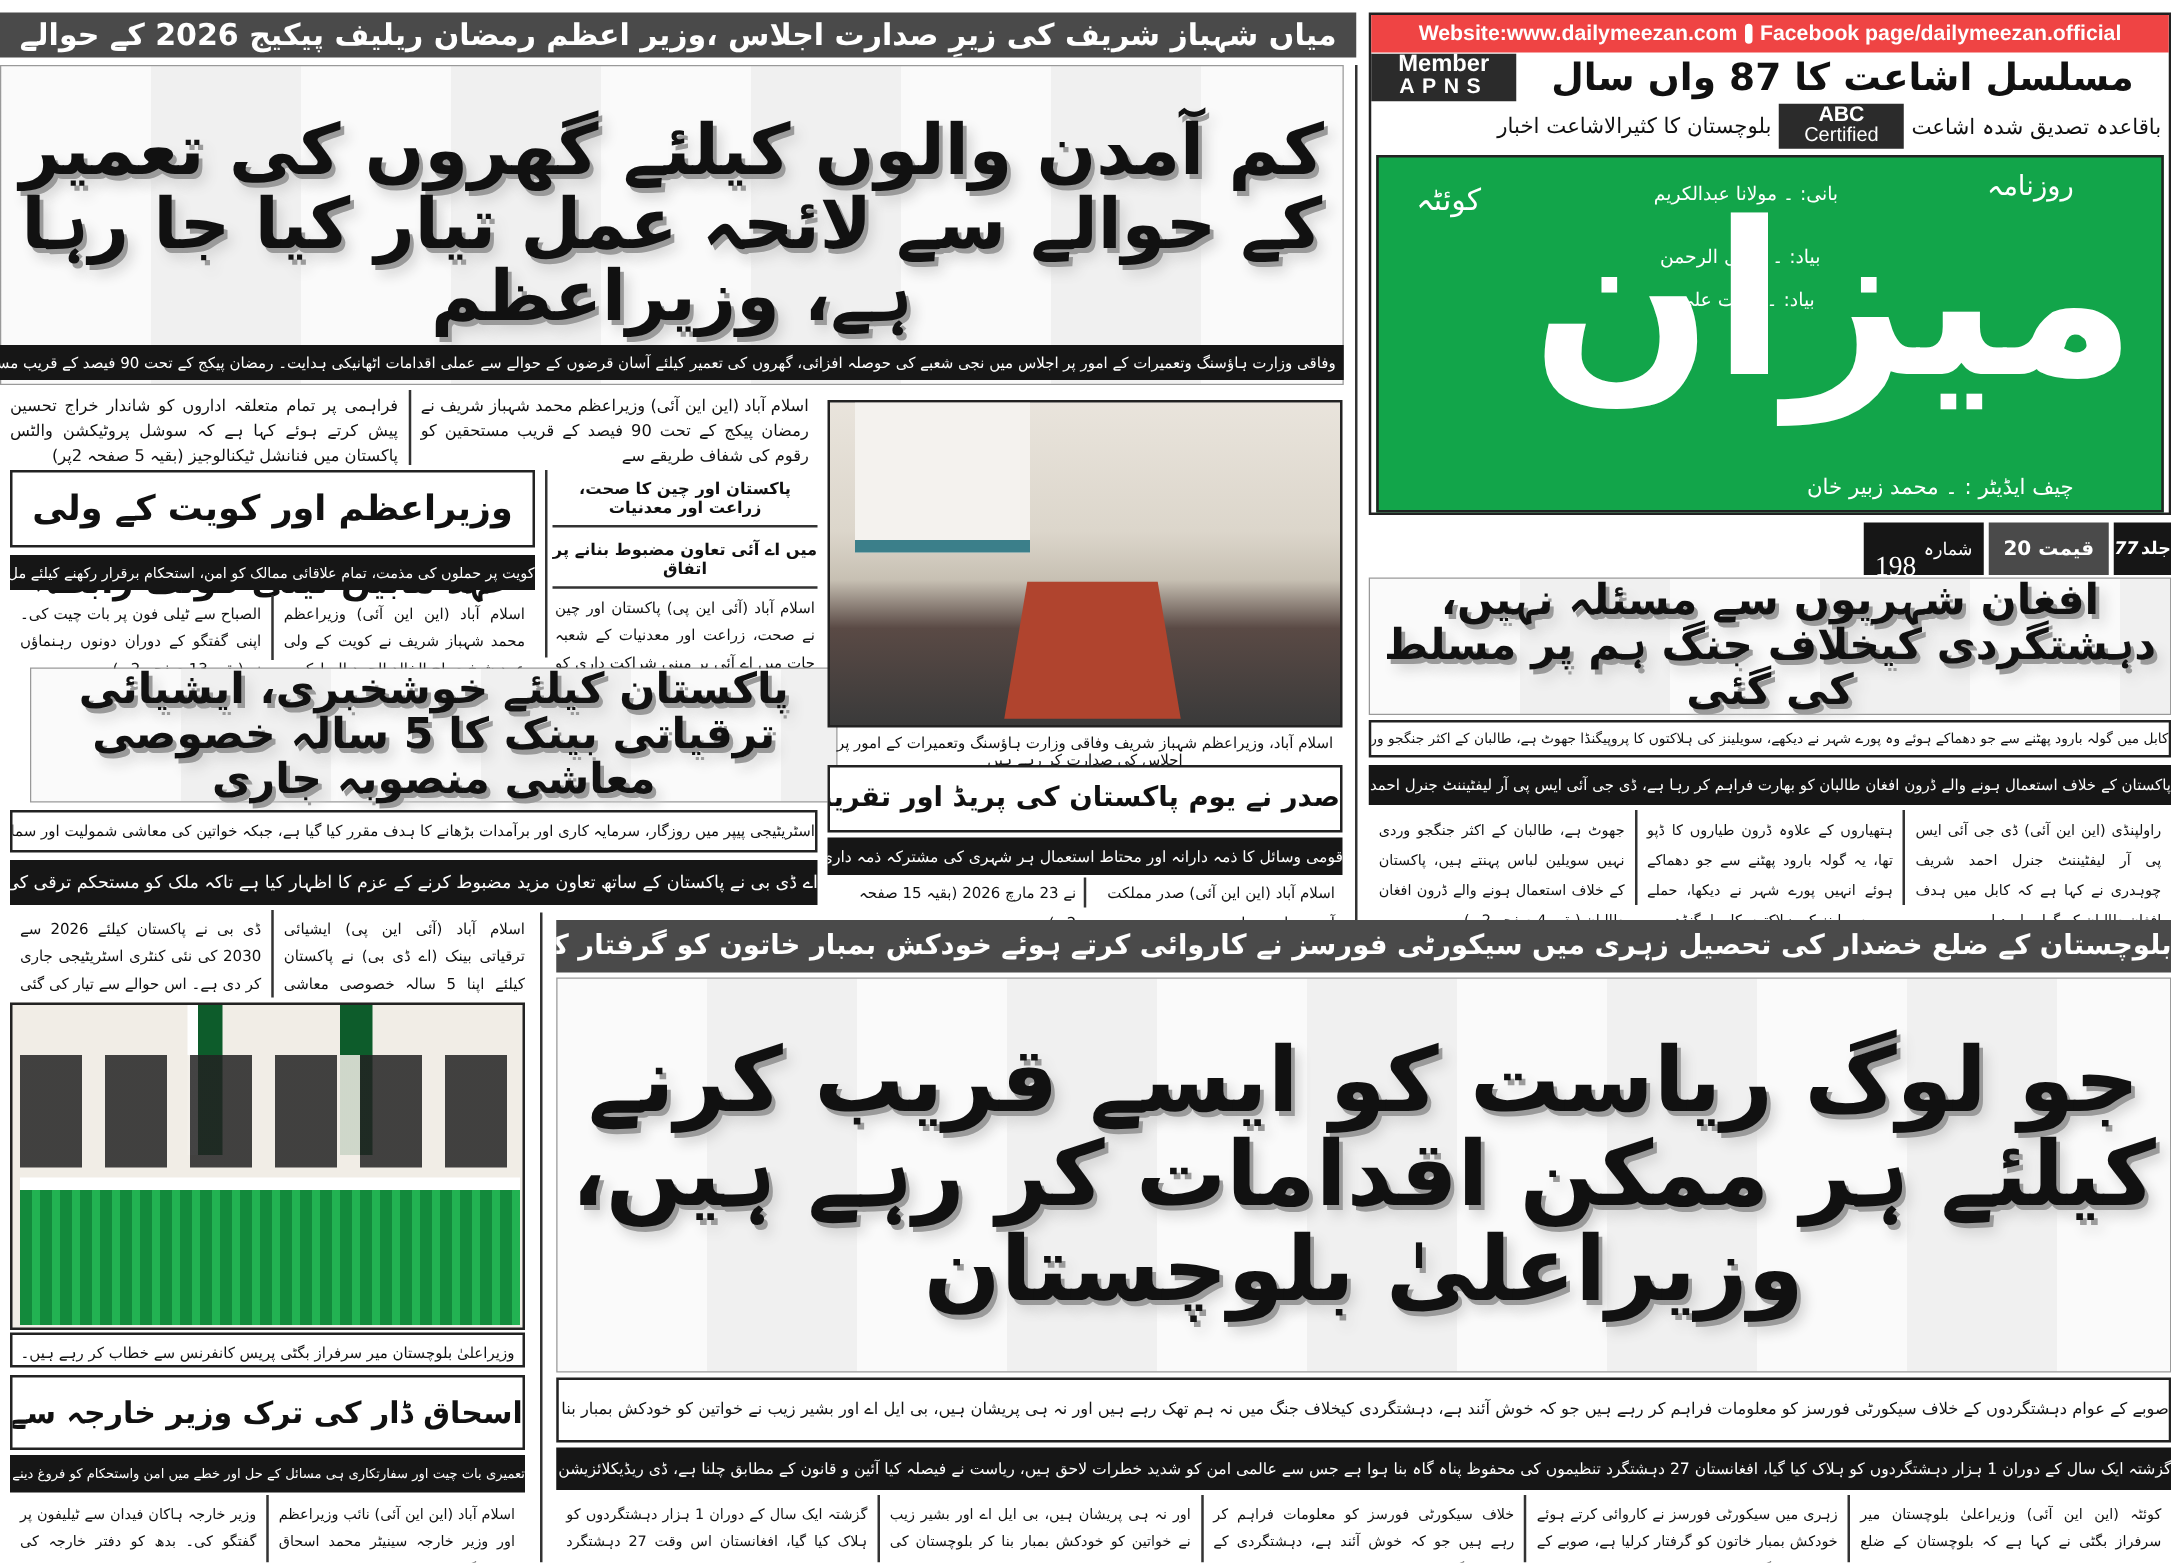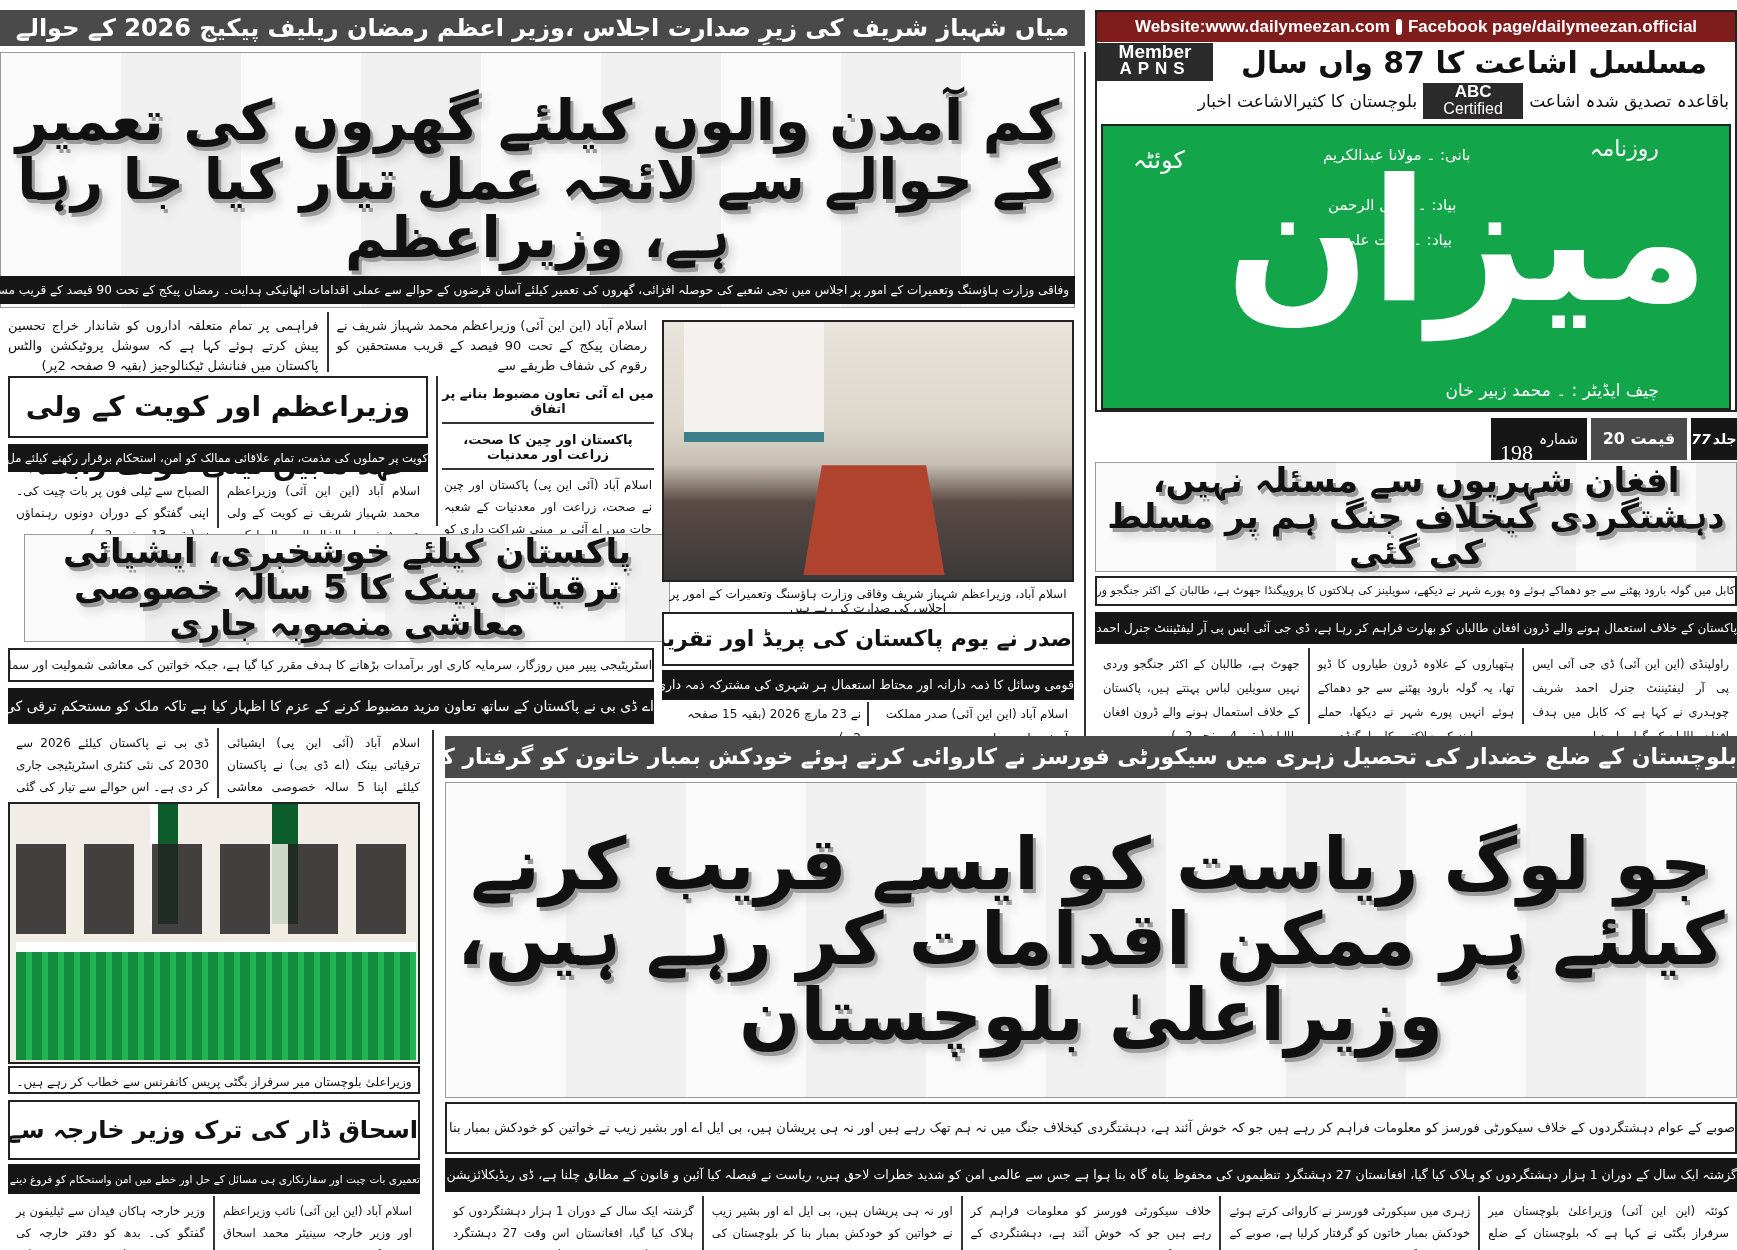--- a/index.html
+++ b/index.html
@@ -1,20 +1,20 @@
 <!DOCTYPE html>
 <html><head>
 <meta charset="utf-8">
 <style>
   * { box-sizing: border-box; margin: 0; padding: 0; }
   html, body { width: 1737px; height: 1250px; overflow: hidden; background: #ffffff; }
   body { position: relative; font-family: "DejaVu Sans", sans-serif; color: #111; direction: rtl; }
   .abs { position: absolute; }
   .urdu { font-family: "DejaVu Sans", sans-serif; direction: rtl; unicode-bidi: plaintext; }
-  .band-dark { background: #7f1d1d; color: #fff; }
+  .band-dark { background: #ef4444; color: #fff; }
   .band-grey { background: #4a4a4a; color: #fff; }
   .band-black { background: #161616; color: #fff; }
   .boxed { border: 2px solid #222; background: #fff; }
   .vline { position: absolute; width: 2px; background: #333; }
   .headline-xl {
     font-weight: 900; color: #111; text-align: center; line-height: 1.05;
     text-shadow: 3px 4px 0 #9a9a9a, 6px 8px 10px #d0d0d0;
     display: flex; align-items: center; justify-content: center;
     background: repeating-linear-gradient(90deg, #fafafa 0 120px, #f0f0f0 120px 240px);
     border: 1px solid #999;
@@ -73,34 +73,34 @@
   <div class="band-black" style="width:96px;display:flex;align-items:center;justify-content:center;gap:6px;">
     <span style="font-size:14px;">شمارہ</span>
     <span style="font-family:'Liberation Serif',serif;font-size:22px;margin-top:27px;">198</span>
   </div>
 </div>
 
 <div class="abs urdu headline-xl" style="left:0;top:52px;width:1075px;height:256px;font-size:56px;">کم آمدن والوں کیلئے گھروں کی تعمیر کے حوالے سے لائحہ عمل تیار کیا جا رہا ہے، وزیراعظم</div>
 <div class="abs band-black urdu" style="left:0;top:276px;width:1075px;height:28px;font-size:12px;line-height:28px;white-space:nowrap;overflow:hidden;padding:0 6px;">وفاقی وزارت ہاؤسنگ وتعمیرات کے امور پر اجلاس میں نجی شعبے کی حوصلہ افزائی، گھروں کی تعمیر کیلئے آسان قرضوں کے حوالے سے عملی اقدامات اٹھانیکی ہدایت۔ رمضان پیکج کے تحت 90 فیصد کے قریب مستحقین کو رقوم کی شفاف طریقے سے فراہمی پر تمام متعلقہ اداروں کو شاندار خراج تحسین</div>
 <div class="abs cols" style="left:0;top:312px;width:655px;height:60px;">
   <div class="col-text urdu" style="font-size:13px;line-height:20px;">اسلام آباد (این این آئی) وزیراعظم محمد شہباز شریف نے رمضان پیکج کے تحت 90 فیصد کے قریب مستحقین کو رقوم کی شفاف طریقے سے</div>
-  <div class="col-text urdu" style="font-size:13px;line-height:20px;">فراہمی پر تمام متعلقہ اداروں کو شاندار خراج تحسین پیش کرتے ہوئے کہا ہے کہ سوشل پروٹیکشن والٹس پاکستان میں فنانشل ٹیکنالوجیز (بقیہ 9 صفحہ 2پر)</div>
+  <div class="col-text urdu" style="font-size:13px;line-height:20px;">فراہمی پر تمام متعلقہ اداروں کو شاندار خراج تحسین پیش کرتے ہوئے کہا ہے کہ سوشل پروٹیکشن والٹس پاکستان میں فنانشل ٹیکنالوجیز (بقیہ 5 صفحہ 2پر)</div>
 </div>
 
 <div class="abs boxed urdu" style="left:8px;top:376px;width:420px;height:62px;font-size:28px;font-weight:900;line-height:58px;text-align:center;">وزیراعظم اور کویت کے ولی عہد مابین ٹیلی فونک رابطہ</div>
 <div class="abs band-black urdu" style="left:8px;top:444px;width:420px;height:28px;font-size:11.5px;line-height:28px;text-align:center;white-space:nowrap;overflow:hidden;">کویت پر حملوں کی مذمت، تمام علاقائی ممالک کو امن، استحکام برقرار رکھنے کیلئے مل کر کام کرنیکی ضرورت پر زور</div>
 <div class="abs cols" style="left:8px;top:476px;width:420px;height:52px;">
   <div class="col-text urdu" style="font-size:12px;line-height:22px;">اسلام آباد (این این آئی) وزیراعظم محمد شہباز شریف نے کویت کے ولی عہد شیخ صباح الخالد الحمد المبارک</div>
   <div class="col-text urdu" style="font-size:12px;line-height:22px;">الصباح سے ٹیلی فون پر بات چیت کی۔ اپنی گفتگو کے دوران دونوں رہنماؤں نے (بقیہ 13 صفحہ 2پر)</div>
 </div>
 
 <div class="vline" style="left:436px;top:376px;height:150px;"></div>
 <div class="abs" style="left:442px;top:376px;width:212px;height:152px;">
+  <div class="urdu" style="font-size:13px;font-weight:700;text-align:center;padding:8px 0 6px;border-bottom:2px solid #333;">پاکستان اور چین کا صحت، زراعت اور معدنیات</div>
   <div class="urdu" style="font-size:13px;font-weight:700;text-align:center;padding:10px 0 6px;border-bottom:2px solid #333;">میں اے آئی تعاون مضبوط بنانے پر اتفاق</div>
-  <div class="urdu" style="font-size:13px;font-weight:700;text-align:center;padding:8px 0 6px;border-bottom:2px solid #333;">پاکستان اور چین کا صحت، زراعت اور معدنیات</div>
   <div class="urdu" style="font-size:12px;line-height:22px;padding:4px 2px;text-align:justify;">اسلام آباد (آئی این پی) پاکستان اور چین نے صحت، زراعت اور معدنیات کے شعبہ جات میں اے آئی پر مبنی شراکت داری کو مضبوط (بقیہ 14 صفحہ 2پر)</div>
 </div>
 
 <div class="abs urdu headline-xl" style="left:24px;top:534px;width:646px;height:108px;font-size:34px;">پاکستان کیلئے خوشخبری، ایشیائی ترقیاتی بینک کا 5 سالہ خصوصی معاشی منصوبہ جاری</div>
 <div class="abs boxed urdu" style="left:8px;top:648px;width:646px;height:34px;font-size:12px;line-height:30px;text-align:center;white-space:nowrap;overflow:hidden;">اسٹریٹیجی پیپر میں روزگار، سرمایہ کاری اور برآمدات بڑھانے کا ہدف مقرر کیا گیا ہے، جبکہ خواتین کی معاشی شمولیت اور سماجی ترقی کو ترجیح دی گئی ہے</div>
 <div class="abs band-black urdu" style="left:8px;top:688px;width:646px;height:36px;font-size:14px;line-height:36px;text-align:center;white-space:nowrap;overflow:hidden;">اے ڈی بی نے پاکستان کے ساتھ تعاون مزید مضبوط کرنے کے عزم کا اظہار کیا ہے تاکہ ملک کو مستحکم ترقی کی راہ پر گامزن کیا جا سکے</div>
 <div class="abs cols" style="left:8px;top:728px;width:420px;height:70px;">
   <div class="col-text urdu" style="font-size:12px;line-height:22px;">اسلام آباد (آئی این پی) ایشیائی ترقیاتی بینک (اے ڈی بی) نے پاکستان کیلئے اپنا 5 سالہ خصوصی معاشی منصوبہ جاری کر دیا۔ جاری اعلامیہ کے مطابق اے</div>
   <div class="col-text urdu" style="font-size:12px;line-height:22px;">ڈی بی نے پاکستان کیلئے 2026 سے 2030 کی نئی کنٹری اسٹریٹیجی جاری کر دی ہے۔ اس حوالے سے تیار کی گئی رپورٹ (بقیہ 3 صفحہ 2پر)</div>
 </div>

